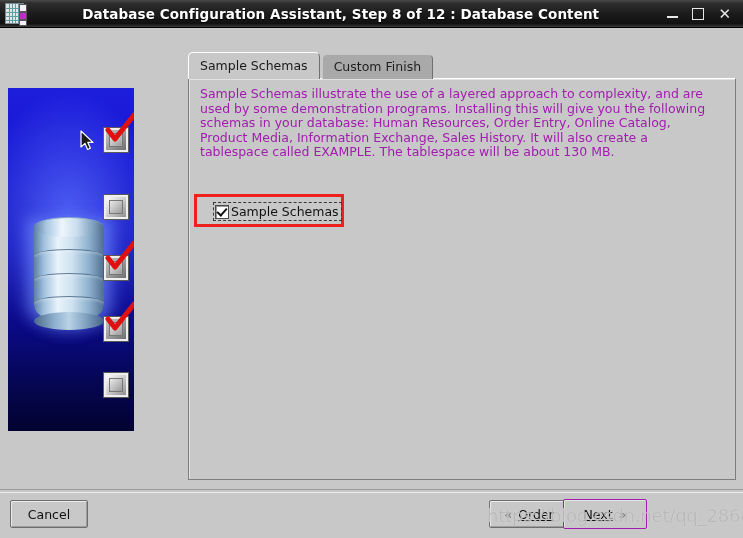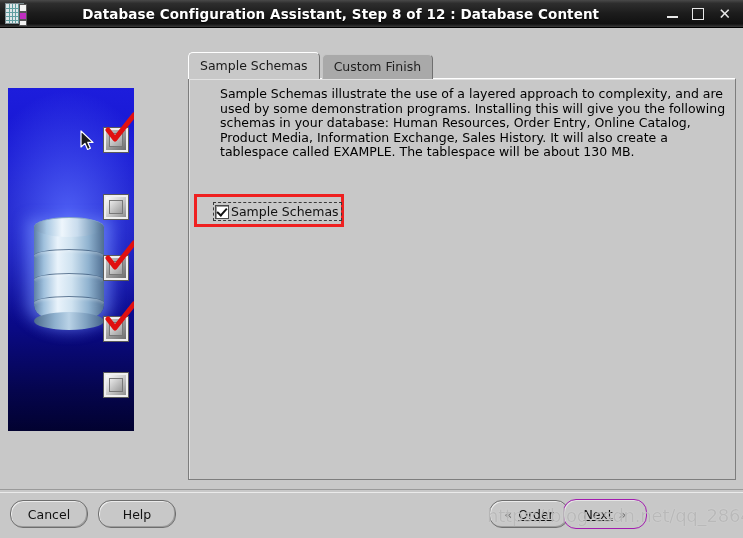--- a/index.html
+++ b/index.html
@@ -111,21 +111,21 @@
   }
   .tabpanel{
     position:absolute;left:188px;top:78px;width:546px;height:400px;
     background:#c8c8c8;
     border:1px solid #7d7d7d;
     border-top:1px solid #fff;
     box-shadow:inset 1px 1px 0 #e2e2e2;
   }
   .bodytext{
     position:absolute;left:11px;top:8px;width:520px;
-    font-size:12.5px;color:#000000;line-height:14.6px;margin-left:20px;
+    font-size:12.5px;color:#a21caf;line-height:14.6px;
   }
   .bodytext p{margin:0;}
   .bodytext p.gap{margin-top:14.6px;}
 
   .redbox{
     position:absolute;left:5px;top:115px;width:150px;height:33px;
     border:3px solid #ef2020;box-sizing:border-box;
   }
   .cbrow{
     position:absolute;left:24px;top:123px;display:flex;align-items:center;gap:1px;
@@ -140,21 +140,21 @@
   .jcheck:after{
     content:"";position:absolute;left:3px;top:0px;width:4px;height:8px;
     border:solid #111;border-width:0 2px 2px 0;transform:rotate(42deg);
   }
   .cblabel{font-size:12.5px;color:#111;}
 
   
   .sep{position:absolute;left:0;top:489px;width:743px;height:2px;
        border-top:1px solid #9a9a9a;border-bottom:1px solid #eaeaea;}
   .btn{
-    position:absolute;height:26px;border-radius:13px;
+    position:absolute;height:26px;border-radius:2px;
     background:#c8c8c8;border:1px solid #6e6e6e;
     box-shadow:inset 1px 1px 0 #ebebeb, inset -1px -1px 0 #9d9d9d;
     font-size:12.5px;color:#111;
     display:flex;align-items:center;justify-content:center;gap:6px;
     cursor:default;user-select:none;
   }
   .btn.def{border:1px solid #a21caf;box-shadow:inset 1px 1px 0 #e4e4e4;}
   .arrow{font-size:13px;color:#6e6e6e;}
   .mn{ text-decoration:underline; }
 
@@ -272,23 +272,20 @@
         <span class="cblabel">Sample Schemas</span>
       </span>
     </div>
   </div>
 
   <div class="sep"></div>
 
   <div class="btn" style="left:10px;top:500px;width:76px;">
     <span>Cancel</span>
   </div>
-  <div class="btn" style="left:98px;top:500px;width:76px;">
-    <span>Help</span>
-  </div>
 
   <div class="btn" style="left:489px;top:500px;width:78px;">
     <span class="arrow">«</span>
     <span class="mn">Order</span>
   </div>
   <div class="btn def" style="left:563px;top:499px;width:82px;height:28px;">
     <span class="mn">Next</span>
     <span class="arrow">»</span>
   </div>
 

